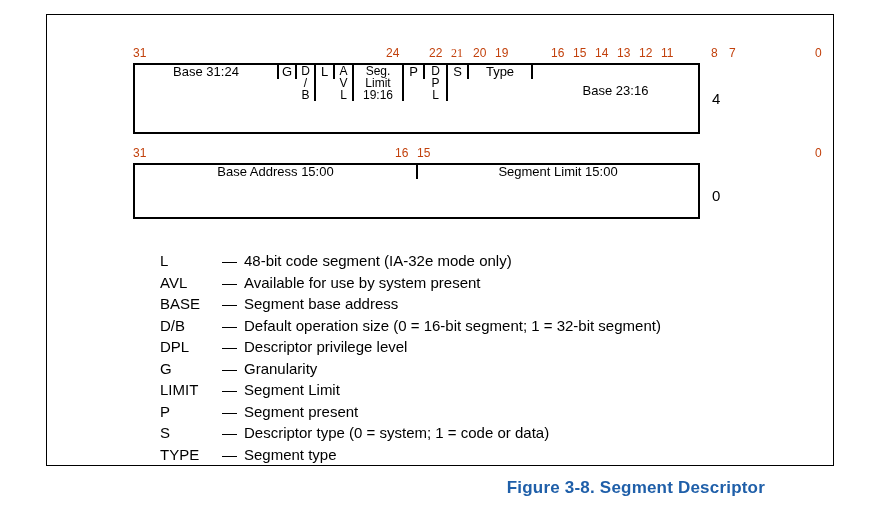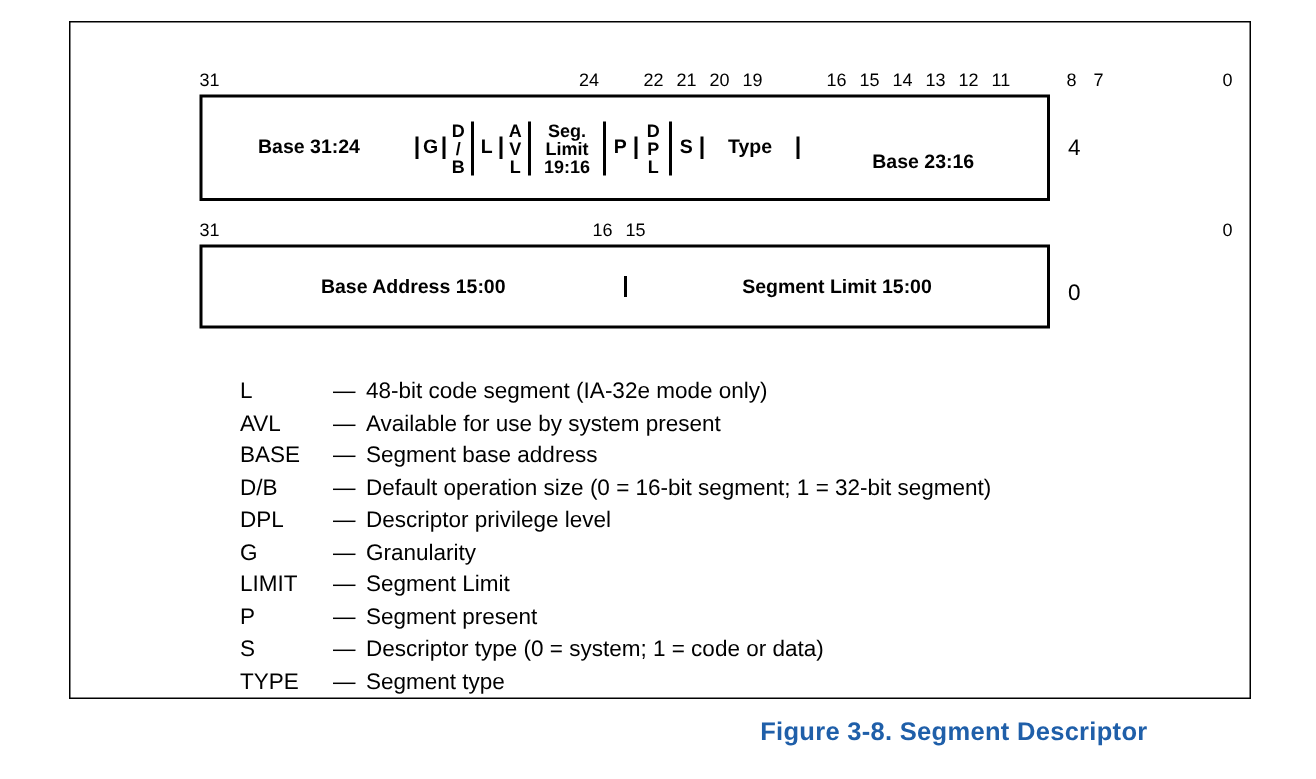--- a/index.html
+++ b/index.html
@@ -27,22 +27,21 @@
     background: #ffffff;
   }
 
   
   .row {
     position: absolute;
     box-sizing: border-box;
     border: 2px solid #000000;
     background: #ffffff;
     display: flex;
-    align-items: center;
-    font-weight: bold;
+    align-items: flex-start;
   }
   .row-upper {
     left: 133px;
     top: 63px;
     width: 567px;
     height: 71px;
   }
   .row-lower {
     left: 133px;
     top: 163px;
@@ -71,21 +70,21 @@
     flex-direction: column;
     align-items: center;
     justify-content: center;
   }
 
   
   .ruler {
     position: absolute;
     height: 14px;
     font-size: 12px;
-    color: #000000;
+    color: #c2410c;
   }
   .ruler span {
     position: absolute;
     top: 0;
     white-space: nowrap;
   }
 
   
   .offset-label {
     position: absolute;
@@ -134,21 +133,21 @@
 <body>
 
 <div id="page">
   <div class="page-frame"></div>
 
   <div class="ruler" id="ruler-upper" style="left:133px; top:46px; width:700px;">
       <span style="left: 0px;">31</span>
       <span style="left: 253px;">24</span>
       <span style="left: 274px; margin-top: 40px;">23</span>
       <span style="left: 296px;">22</span>
-      <span style="left: 318px;">21</span>
+      <span style="left: 318px; font-family: Liberation Serif, serif;">21</span>
       <span style="left: 340px;">20</span>
       <span style="left: 362px;">19</span>
       <span style="left: 418px;">16</span>
       <span style="left: 440px;">15</span>
       <span style="left: 462px;">14</span>
       <span style="left: 484px;">13</span>
       <span style="left: 506px;">12</span>
       <span style="left: 528px;">11</span>
       <span style="left: 578px;">8</span>
       <span style="left: 596px;">7</span>

